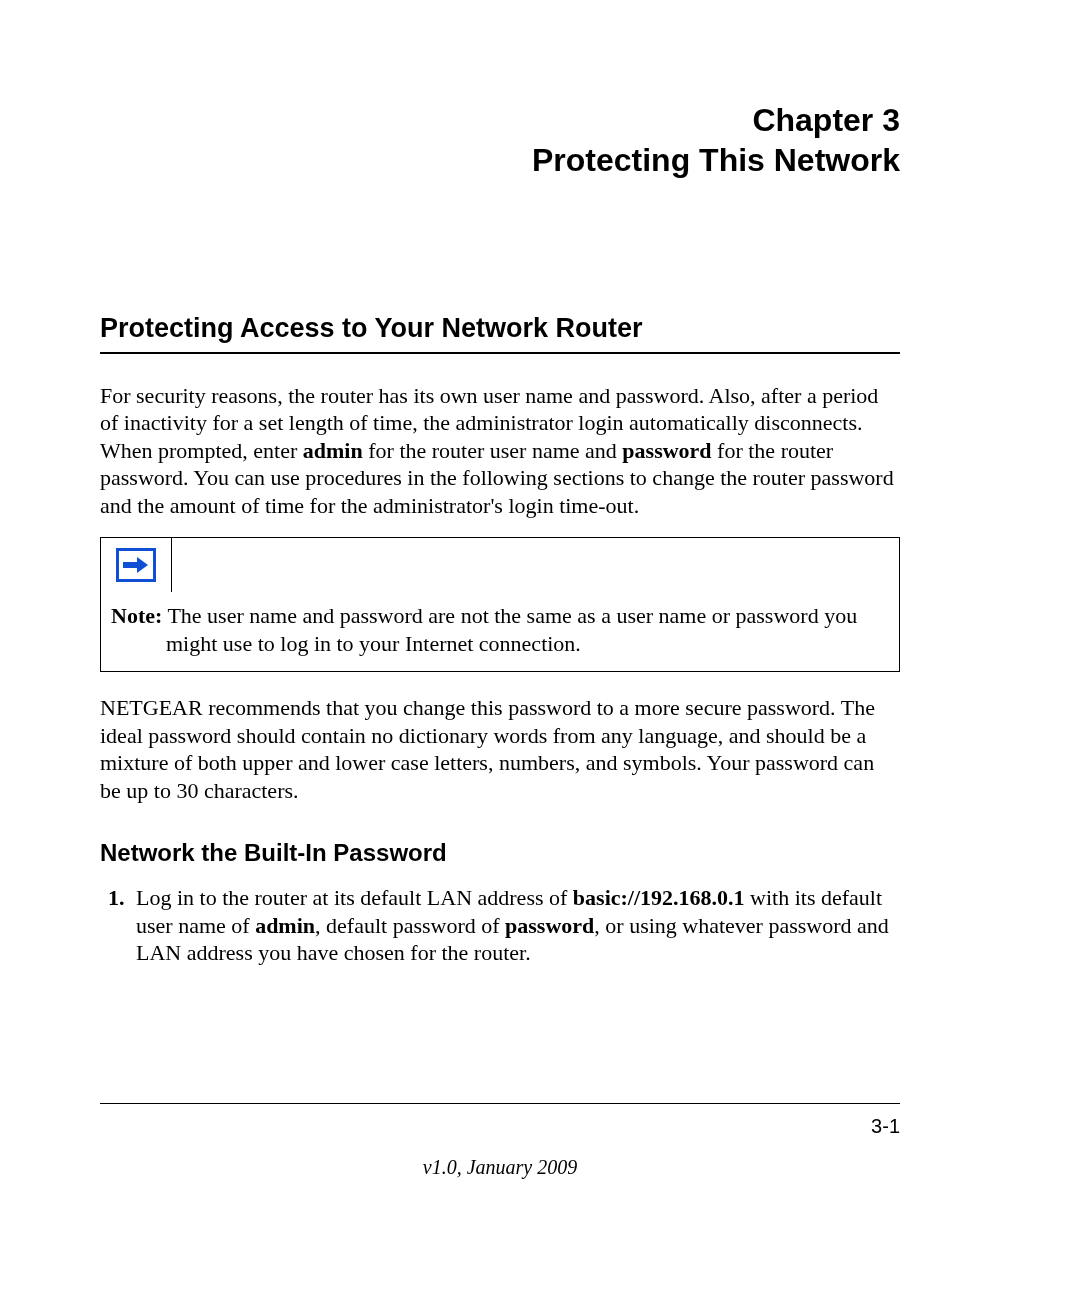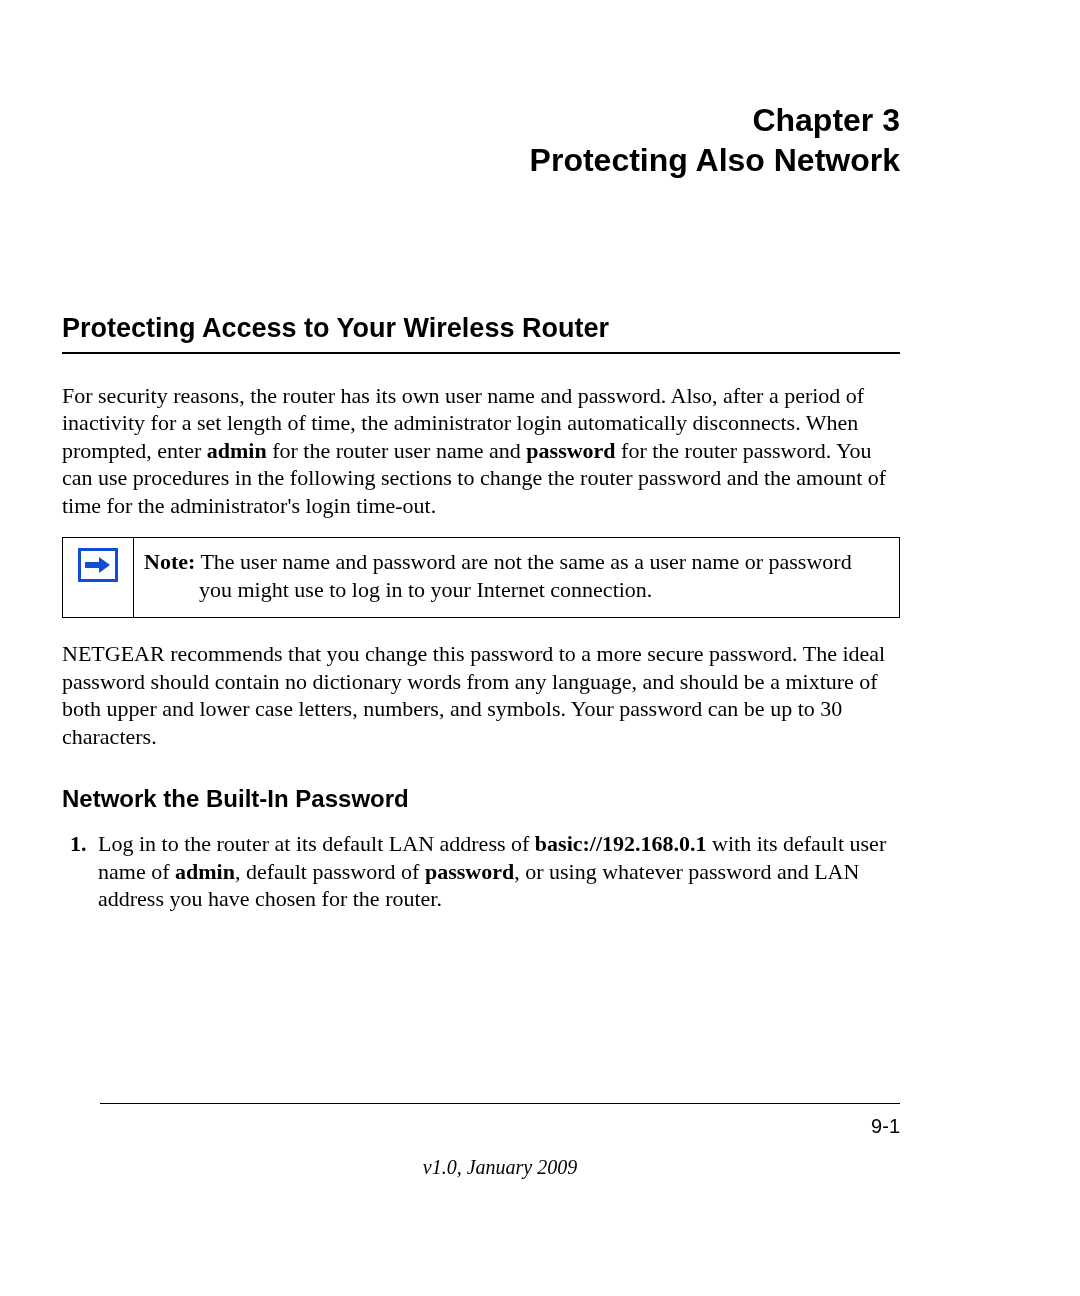--- a/index.html
+++ b/index.html
@@ -12,21 +12,21 @@
     font-family: "Times New Roman", Times, serif;
     color: #000000;
     font-size: 22px;
     line-height: 1.25;
   }
   .page {
     position: relative;
     width: 1000px;
     height: 1296px;
     box-sizing: border-box;
-    padding: 100px 100px 0 62px;
+    padding: 100px 100px 0 100px;
   }
   .chapter-title {
     font-family: Arial, Helvetica, sans-serif;
     font-weight: bold;
     text-align: right;
     font-size: 32px;
     line-height: 1.25;
     margin: 0 0 6px 0;
   }
   .section-title {
@@ -48,20 +48,21 @@
     text-align: left;
   }
   .intro-gap {
     height: 86px;
   }
   .note-box {
     border: 1px solid #000;
     margin: 18px 0 22px 0;
     display: flex;
     align-items: stretch;
+    flex-direction: column;
   }
   .note-icon-cell {
     border-right: 1px solid #000;
     width: 58px;
     padding: 10px 6px;
     display: flex;
     align-items: flex-start;
     justify-content: center;
   }
   .note-icon {
@@ -120,27 +121,27 @@
   }
   b { font-weight: bold; }
 </style>
 </head>
 <body>
 
 <div class="page">
 
   <h1 class="chapter-title">
     <span>Chapter 3</span><br>
-    <span>Protecting Also Network</span>
+    <span>Protecting This Network</span>
   </h1>
 
   <div class="intro-gap"></div>
 
 
-  <h2 class="section-title">Protecting Access to Your Wireless Router</h2>
+  <h2 class="section-title">Protecting Access to Your Network Router</h2>
 
   <p class="body">
     <span>For security reasons, the router has its own user name and password. Also, after a period of inactivity for a set length of time, the administrator login automatically disconnects. When prompted, enter </span><b>admin</b><span> for the router user name and </span><b>password</b><span> for the router password. You can use procedures in the following sections to change the router password and the amount of time for the administrator's login time-out.</span>
   </p>
 
   <div class="note-box">
     <div class="note-icon-cell">
       <div class="note-icon">
         <svg width="26" height="18" viewBox="0 0 26 18">
           <polygon points="0,6 14,6 14,1 25,9 14,17 14,12 0,12" fill="#0f4fd6"></polygon>
@@ -159,17 +160,17 @@
   <h3 class="subsection-title">Network the Built-In Password</h3>
 
   <ol class="steps">
     <li>
       <span>Log in to the router at its default LAN address of </span><b>basic://192.168.0.1</b><span> with its default user name of </span><b>admin</b><span>, default password of </span><b>password</b><span>, or using whatever password and LAN address you have chosen for the router.</span>
     </li>
   </ol>
 
   <div class="footer">
     <hr class="footer-rule">
-    <p class="page-number">9-1</p>
+    <p class="page-number">3-1</p>
     <p class="version-line">v1.0, January 2009</p>
   </div>
 
 </div>
 
 </body></html>

